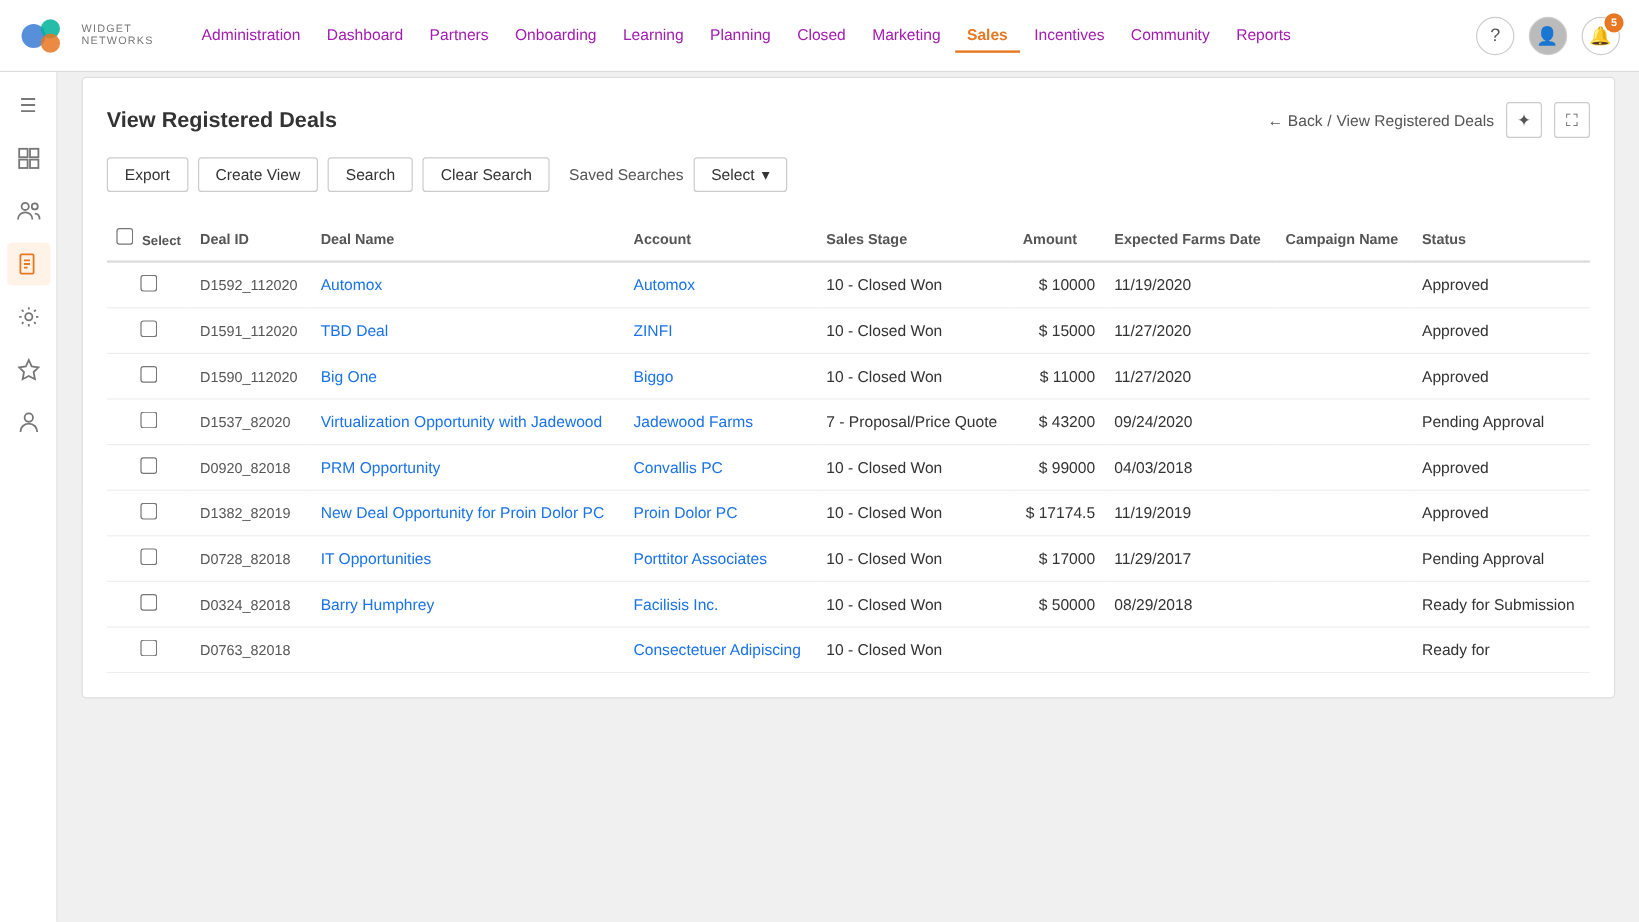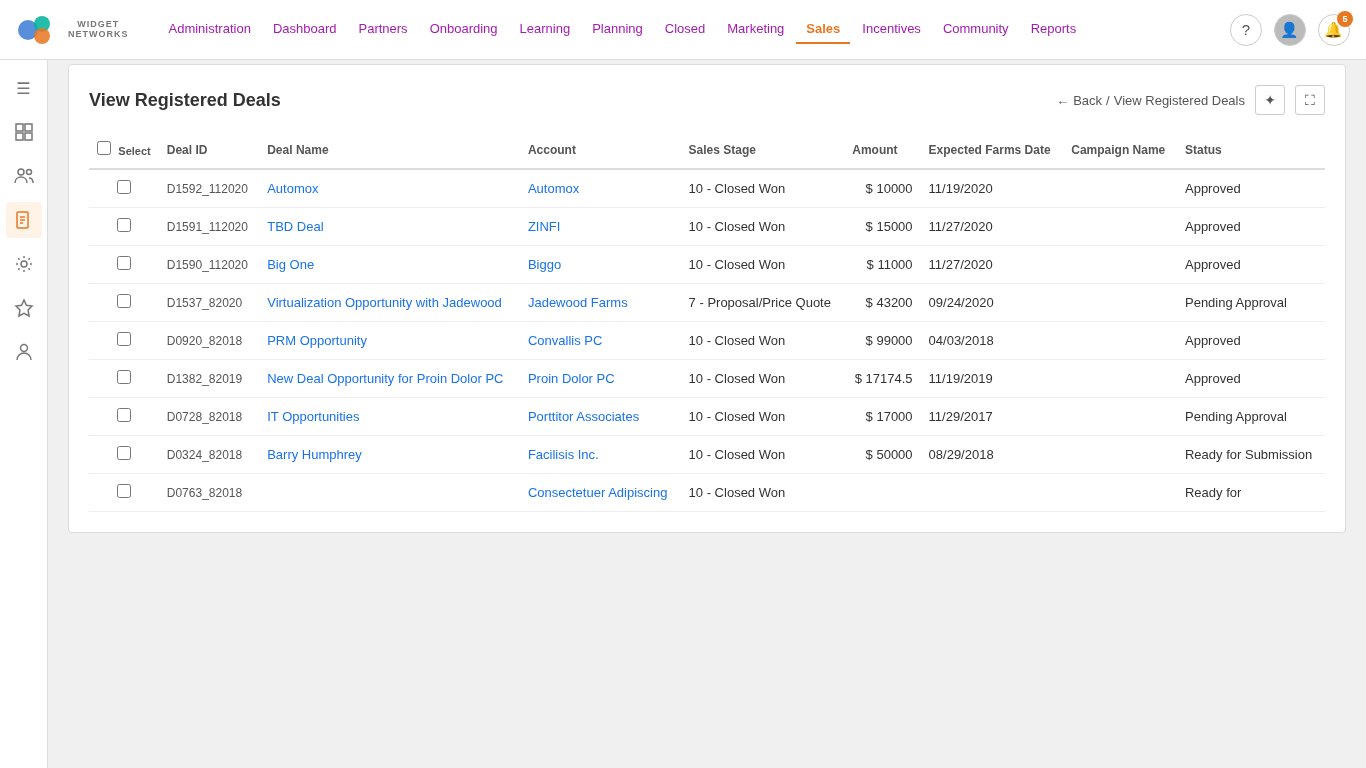--- a/index.html
+++ b/index.html
@@ -7,21 +7,21 @@
 
     
     .top-nav {
       display: flex; align-items: center; background: #fff;
       height: 60px; padding: 0 16px; border-bottom: 1px solid #ddd;
       position: fixed; top: 0; left: 0; right: 0; z-index: 100;
     }
     .logo { display: flex; align-items: center; margin-right: 30px; }
     .logo-icon { width: 46px; height: 36px; margin-right: 6px; }
     .logo-text { font-size: 14px; font-weight: bold; color: #333; line-height: 1.1; }
-    .logo-text span { display: block; font-size: 9px; font-weight: bold; letter-spacing: 1px; color: #777; text-align: center; }
+    .logo-text span { display: block; font-size: 9px; font-weight: normal; letter-spacing: 1px; color: #777; }
     .nav-links { display: flex; gap: 2px; flex: 1; }
     .nav-link {
       padding: 6px 10px; font-size: 13px; color: #a21caf; cursor: pointer;
       text-decoration: none; border-bottom: 2px solid transparent;
     }
     .nav-link.active { color: #e87722; border-bottom: 2px solid #e87722; font-weight: bold; }
     .nav-icons { display: flex; align-items: center; gap: 12px; }
     .nav-icon-btn {
       width: 32px; height: 32px; border-radius: 50%; border: 1px solid #ccc;
       display: flex; align-items: center; justify-content: center;
@@ -197,20 +197,31 @@
           <span>←</span>
           <span>Back</span>
           <span>/</span>
           <span>View Registered Deals</span>
         </div>
         <button class="header-action-btn">✦</button>
         <button class="header-action-btn">⛶</button>
       </div>
     </div>
 
+    <div class="toolbar">
+      <button class="toolbar-btn">Export</button>
+      <button class="toolbar-btn">Create View</button>
+      <button class="toolbar-btn">Search</button>
+      <button class="toolbar-btn">Clear Search</button>
+      <span class="saved-searches-label">Saved Searches</span>
+      <div class="select-dropdown">
+        <span>Select</span>
+        <span>▾</span>
+      </div>
+    </div>
 
     <div style="overflow-x:auto;">
       <table class="deals-table">
         <thead>
           <tr>
             <th class="select-col">
               <input type="checkbox" style="">
               <span style="margin-left:4px;font-size:11px;">Select</span>
             </th>
             <th>Deal ID</th>

